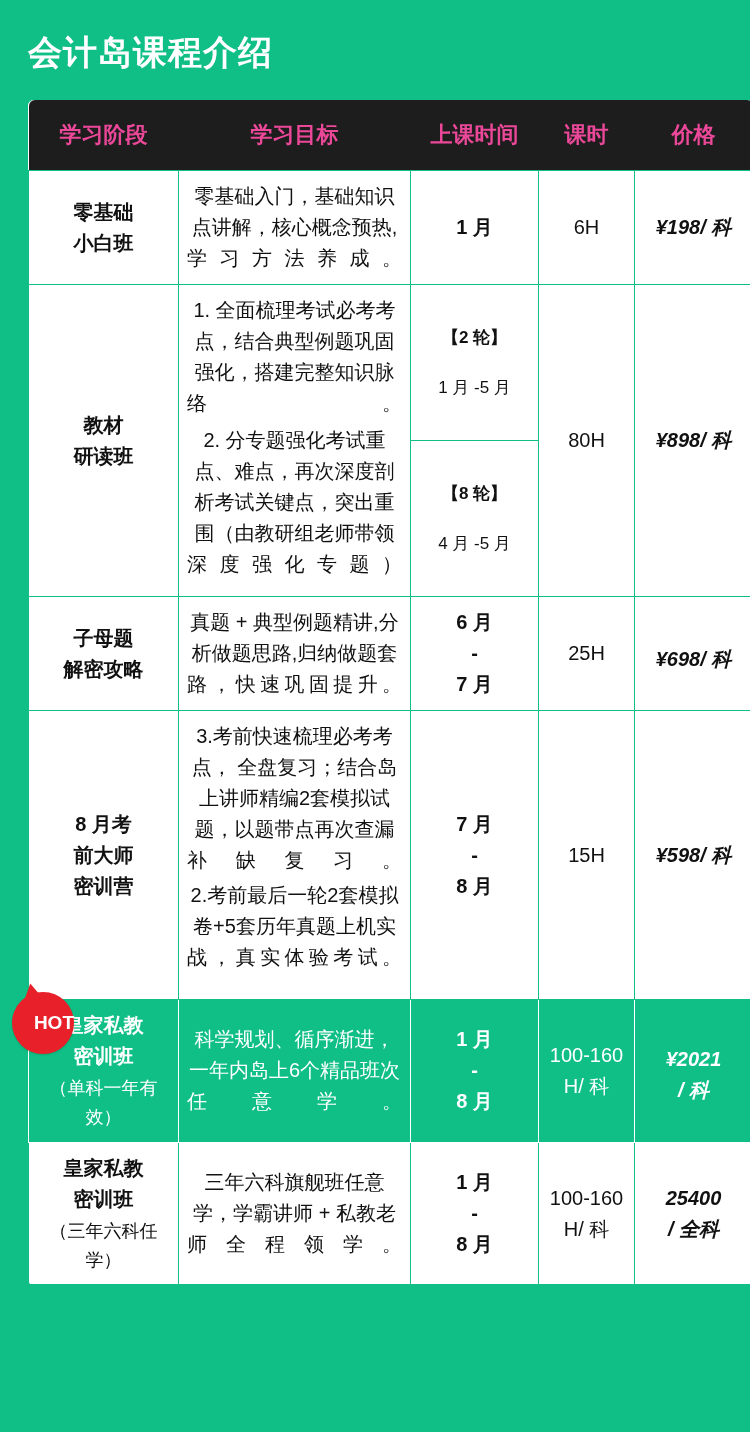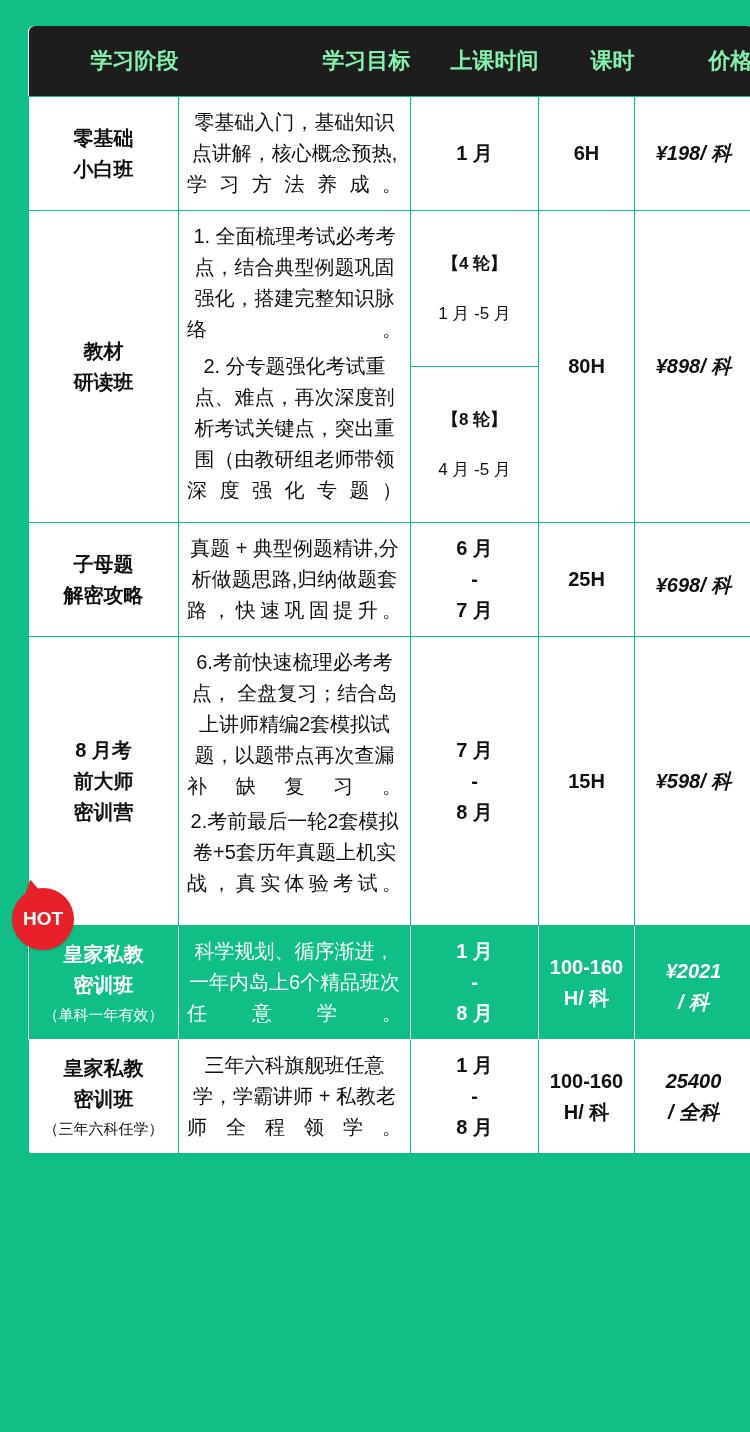--- a/index.html
+++ b/index.html
@@ -36,25 +36,25 @@
   }
   table.course {
     border-collapse: collapse;
     width: 694px;
     table-layout: fixed;
     background: #ffffff;
     border-radius: 6px;
   }
   table.course thead th {
     background: #1d1d1d;
-    color: #86efac;
+    color: #ec4899;
     font-size: 22px;
     font-weight: bold;
     padding: 20px 0;
-    text-align: right;
+    text-align: center;
     border: none;
   }
   table.course thead tr th:first-child {
     border-top-left-radius: 6px;
   }
   table.course thead tr th:last-child {
     border-top-right-radius: 6px;
   }
   table.course td {
     border: 1px solid #0fbf85;
@@ -96,37 +96,37 @@
     line-height: 1.5;
   }
   td.time .round-range {
     display: block;
     font-size: 17px;
     font-weight: normal;
     line-height: 1.5;
     margin-top: 24px;
   }
   td.hours {
-    font-weight: bold;
+    font-weight: normal;
     font-size: 21px;
   }
   td.price {
     font-weight: bold;
     font-style: italic;
     font-size: 21px;
     line-height: 1.5;
   }
   tr.highlight td {
     background: #0fbf85;
     color: #ffffff;
     border-color: #ffffff;
   }
   .sub-note {
     display: block;
-    font-size: 15px;
+    font-size: 18px;
     font-weight: normal;
     line-height: 1.6;
     margin-top: 2px;
   }
   .hot-badge {
     position: absolute;
     left: -16px;
     width: 62px;
     height: 62px;
     background: #e8202a;
@@ -151,24 +151,25 @@
     border-right: 7px solid transparent;
     border-bottom: 17px solid #e8202a;
     transform: rotate(-18deg);
   }
 </style>
 </head>
 <body>
 
 <div class="page">
 
+  <div class="page-title">会计岛课程介绍</div>
 
   <div class="table-wrap">
 
-    <div class="hot-badge" id="hot-badge" style="top: 862px;">
+    <div class="hot-badge" id="hot-badge" style="top: 892px; justify-content: flex-end;">
       <span>HOT</span>
     </div>
 
     <table class="course">
       <colgroup>
         <col class="col-stage">
         <col class="col-goal">
         <col class="col-time">
         <col class="col-hours">
         <col class="col-price">
@@ -202,21 +203,21 @@
           <tr>
             <td class="stage" rowspan="2">
               <span style="display: block;">教材</span>
               <span style="display: block;">研读班</span>
             </td>
             <td class="goal" rowspan="2">
               <div style="margin-bottom: 6px;">1. 全面梳理考试必考考点，结合典型例题巩固强化，搭建完整知识脉络。</div>
               <div style="margin-bottom: 6px;">2. 分专题强化考试重点、难点，再次深度剖析考试关键点，突出重围（由教研组老师带领深度强化专题）</div>
             </td>
             <td class="time">
-              <span class="round">【4 轮】</span>
+              <span class="round">【2 轮】</span>
               <span class="round-range">1 月 -5 月</span>
             </td>
             <td class="hours" rowspan="2">80H</td>
             <td class="price" rowspan="2">¥898/ 科</td>
           </tr>
           <tr>
             <td class="time">
               <span class="round">【8 轮】</span>
               <span class="round-range">4 月 -5 月</span>
             </td>
@@ -239,21 +240,21 @@
               <span style="display: block; margin-top: 11px;">¥698/ 科</span>
             </td>
           </tr>
           <tr>
             <td class="stage">
               <span style="display: block;">8 月考</span>
               <span style="display: block;">前大师</span>
               <span style="display: block;">密训营</span>
             </td>
             <td class="goal">
-              <div style="margin-bottom: 4px;">6.考前快速梳理必考考点， 全盘复习；结合岛上讲师精编2套模拟试题，以题带点再次查漏补缺复习。</div>
+              <div style="margin-bottom: 4px;">3.考前快速梳理必考考点， 全盘复习；结合岛上讲师精编2套模拟试题，以题带点再次查漏补缺复习。</div>
               <div style="margin-bottom: 16px;">2.考前最后一轮2套模拟卷+5套历年真题上机实战，真实体验考试。</div>
             </td>
             <td class="time">
               <span style="display: block;">7 月</span>
               <span style="display: block;">-</span>
               <span style="display: block;">8 月</span>
             </td>
             <td class="hours">
               <span style="display: block;">15H</span>
             </td>

